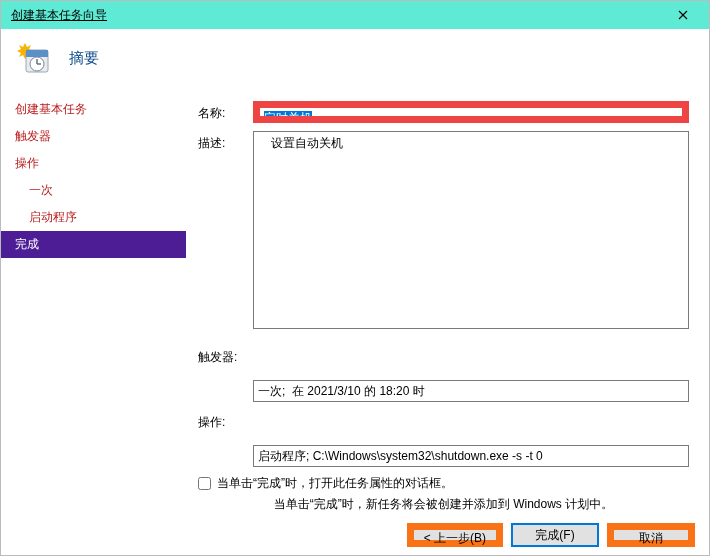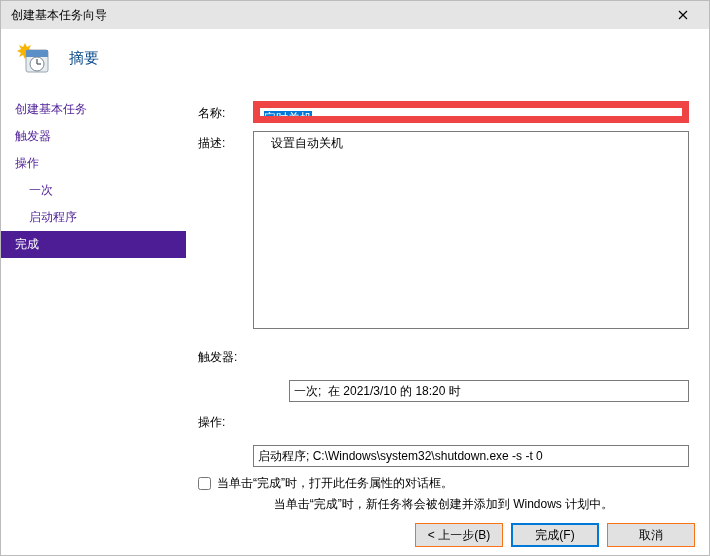--- a/index.html
+++ b/index.html
@@ -14,21 +14,22 @@
     overflow: hidden;
     position: relative;
     border: 1px solid #bbb;
   }
   .titlebar {
     display: flex;
     align-items: center;
     justify-content: space-between;
     height: 28px;
     padding: 0 4px 0 10px;
-    background: #e5e5e5;
+    background: #5eead4;
+    text-decoration: underline;
   }
   .titlebar .title { font-size: 12px; }
   .close-btn {
     width: 45px; height: 28px;
     display: flex; align-items: center; justify-content: center;
     font-size: 14px; color: #222;
     cursor: pointer;
   }
   .close-btn svg { width: 10px; height: 10px; }
 
@@ -49,21 +50,21 @@
     display: flex;
     height: 430px;
   }
   .sidebar {
     width: 185px;
     padding-top: 3px;
     background: #fff;
   }
   .side-item {
     padding: 5px 8px 5px 14px;
-    color: #4c1d95;
+    color: #b91c1c;
     cursor: pointer;
   }
   .side-item.indent { padding-left: 28px; }
   .side-item.active {
     background: #4c1d95;
     color: #fff;
   }
 
   .content {
     flex: 1;
@@ -131,21 +132,21 @@
   .footer {
     position: absolute;
     bottom: 8px;
     right: 14px;
     display: flex;
     gap: 8px;
   }
   .btn {
     min-width: 88px;
     height: 24px;
-    border: 1px solid #f97316;
+    border: 7px solid #f97316;
     background: #e1e1e1;
     font-family: inherit;
     font-size: 12px;
     cursor: pointer;
     padding: 0 10px;
   }
   .btn.primary {
     border: 2px solid #0078d7;
     background: #e1e1e1;
   }
@@ -195,21 +196,21 @@
       </div>
     </div>
 
     <div class="row">
       <div class="row-label">描述:</div>
       <div class="row-field">
         <div class="desc-box"><span>设置自动关机</span></div>
       </div>
     </div>
 
-    <div class="row" style="margin-top:16px;gap:36px;">
+    <div class="row" style="margin-top:16px;">
       <div class="row-label">触发器:</div>
       <div class="row-field">
         <input class="ro-input" type="text" readonly="" value="一次;  在 2021/3/10 的 18:20 时" style="">
       </div>
     </div>
 
     <div class="row">
       <div class="row-label">操作:</div>
       <div class="row-field">
         <input class="ro-input" type="text" readonly="" value="启动程序; C:\Windows\system32\shutdown.exe -s -t 0" style="">

